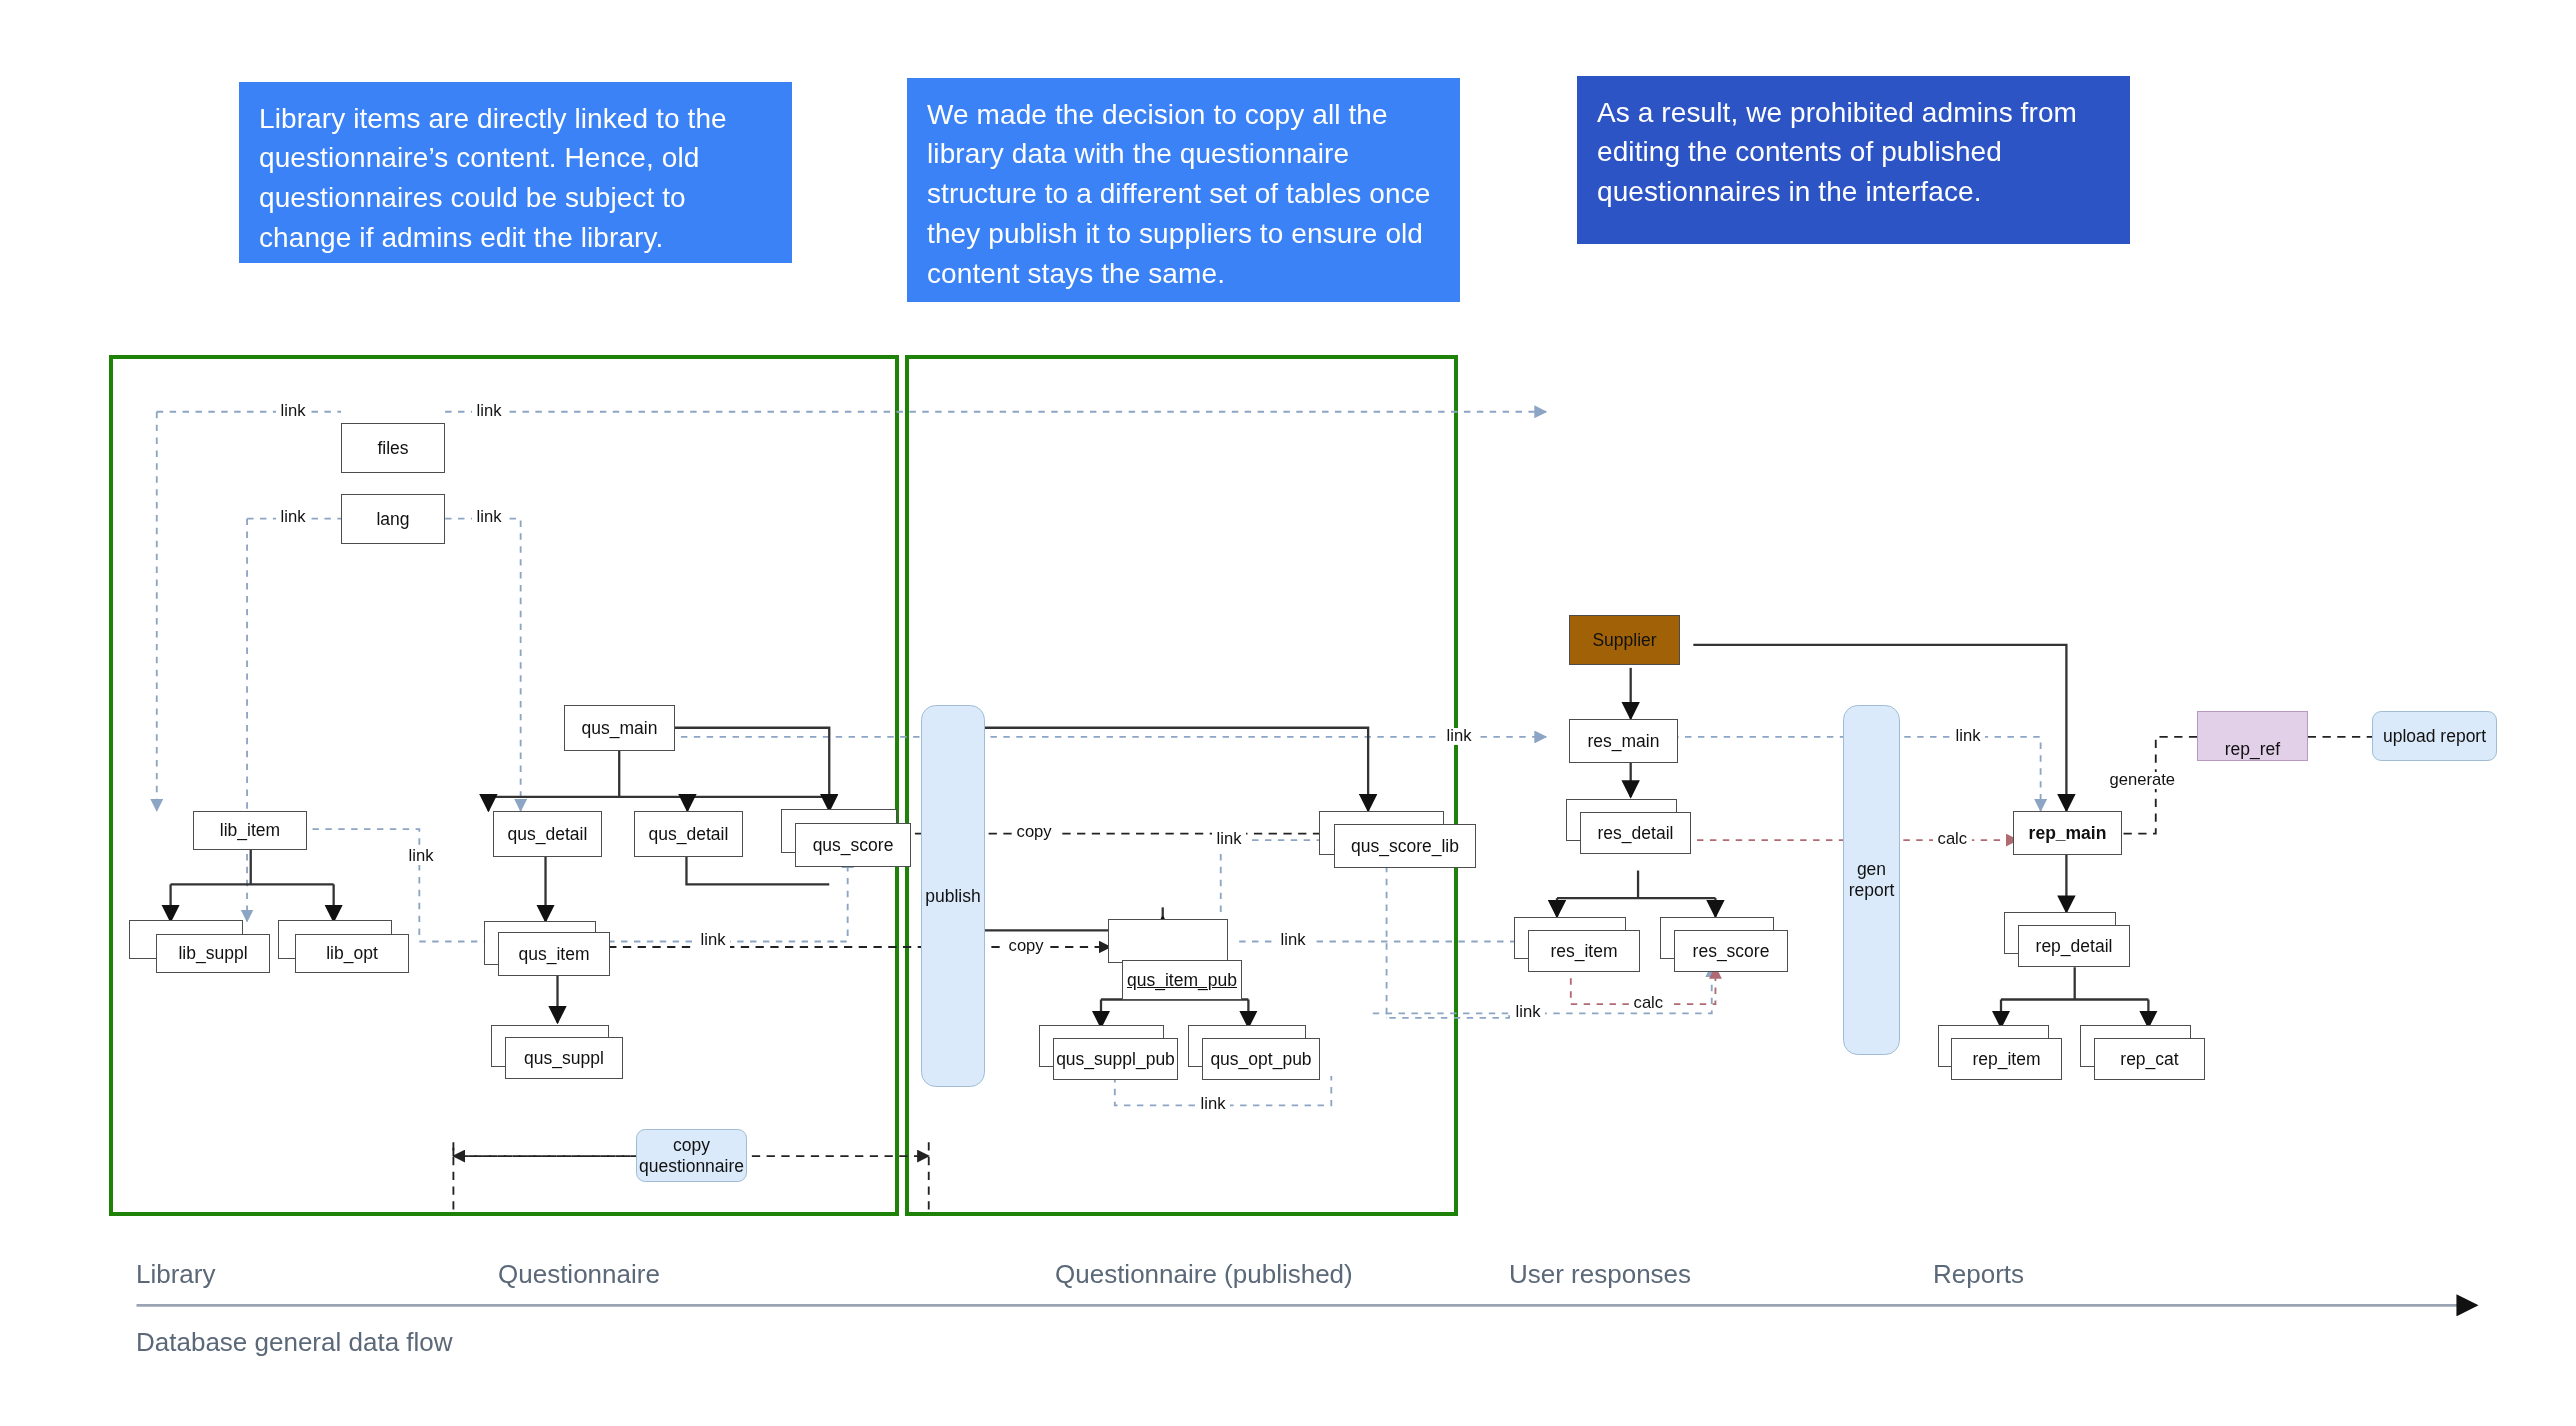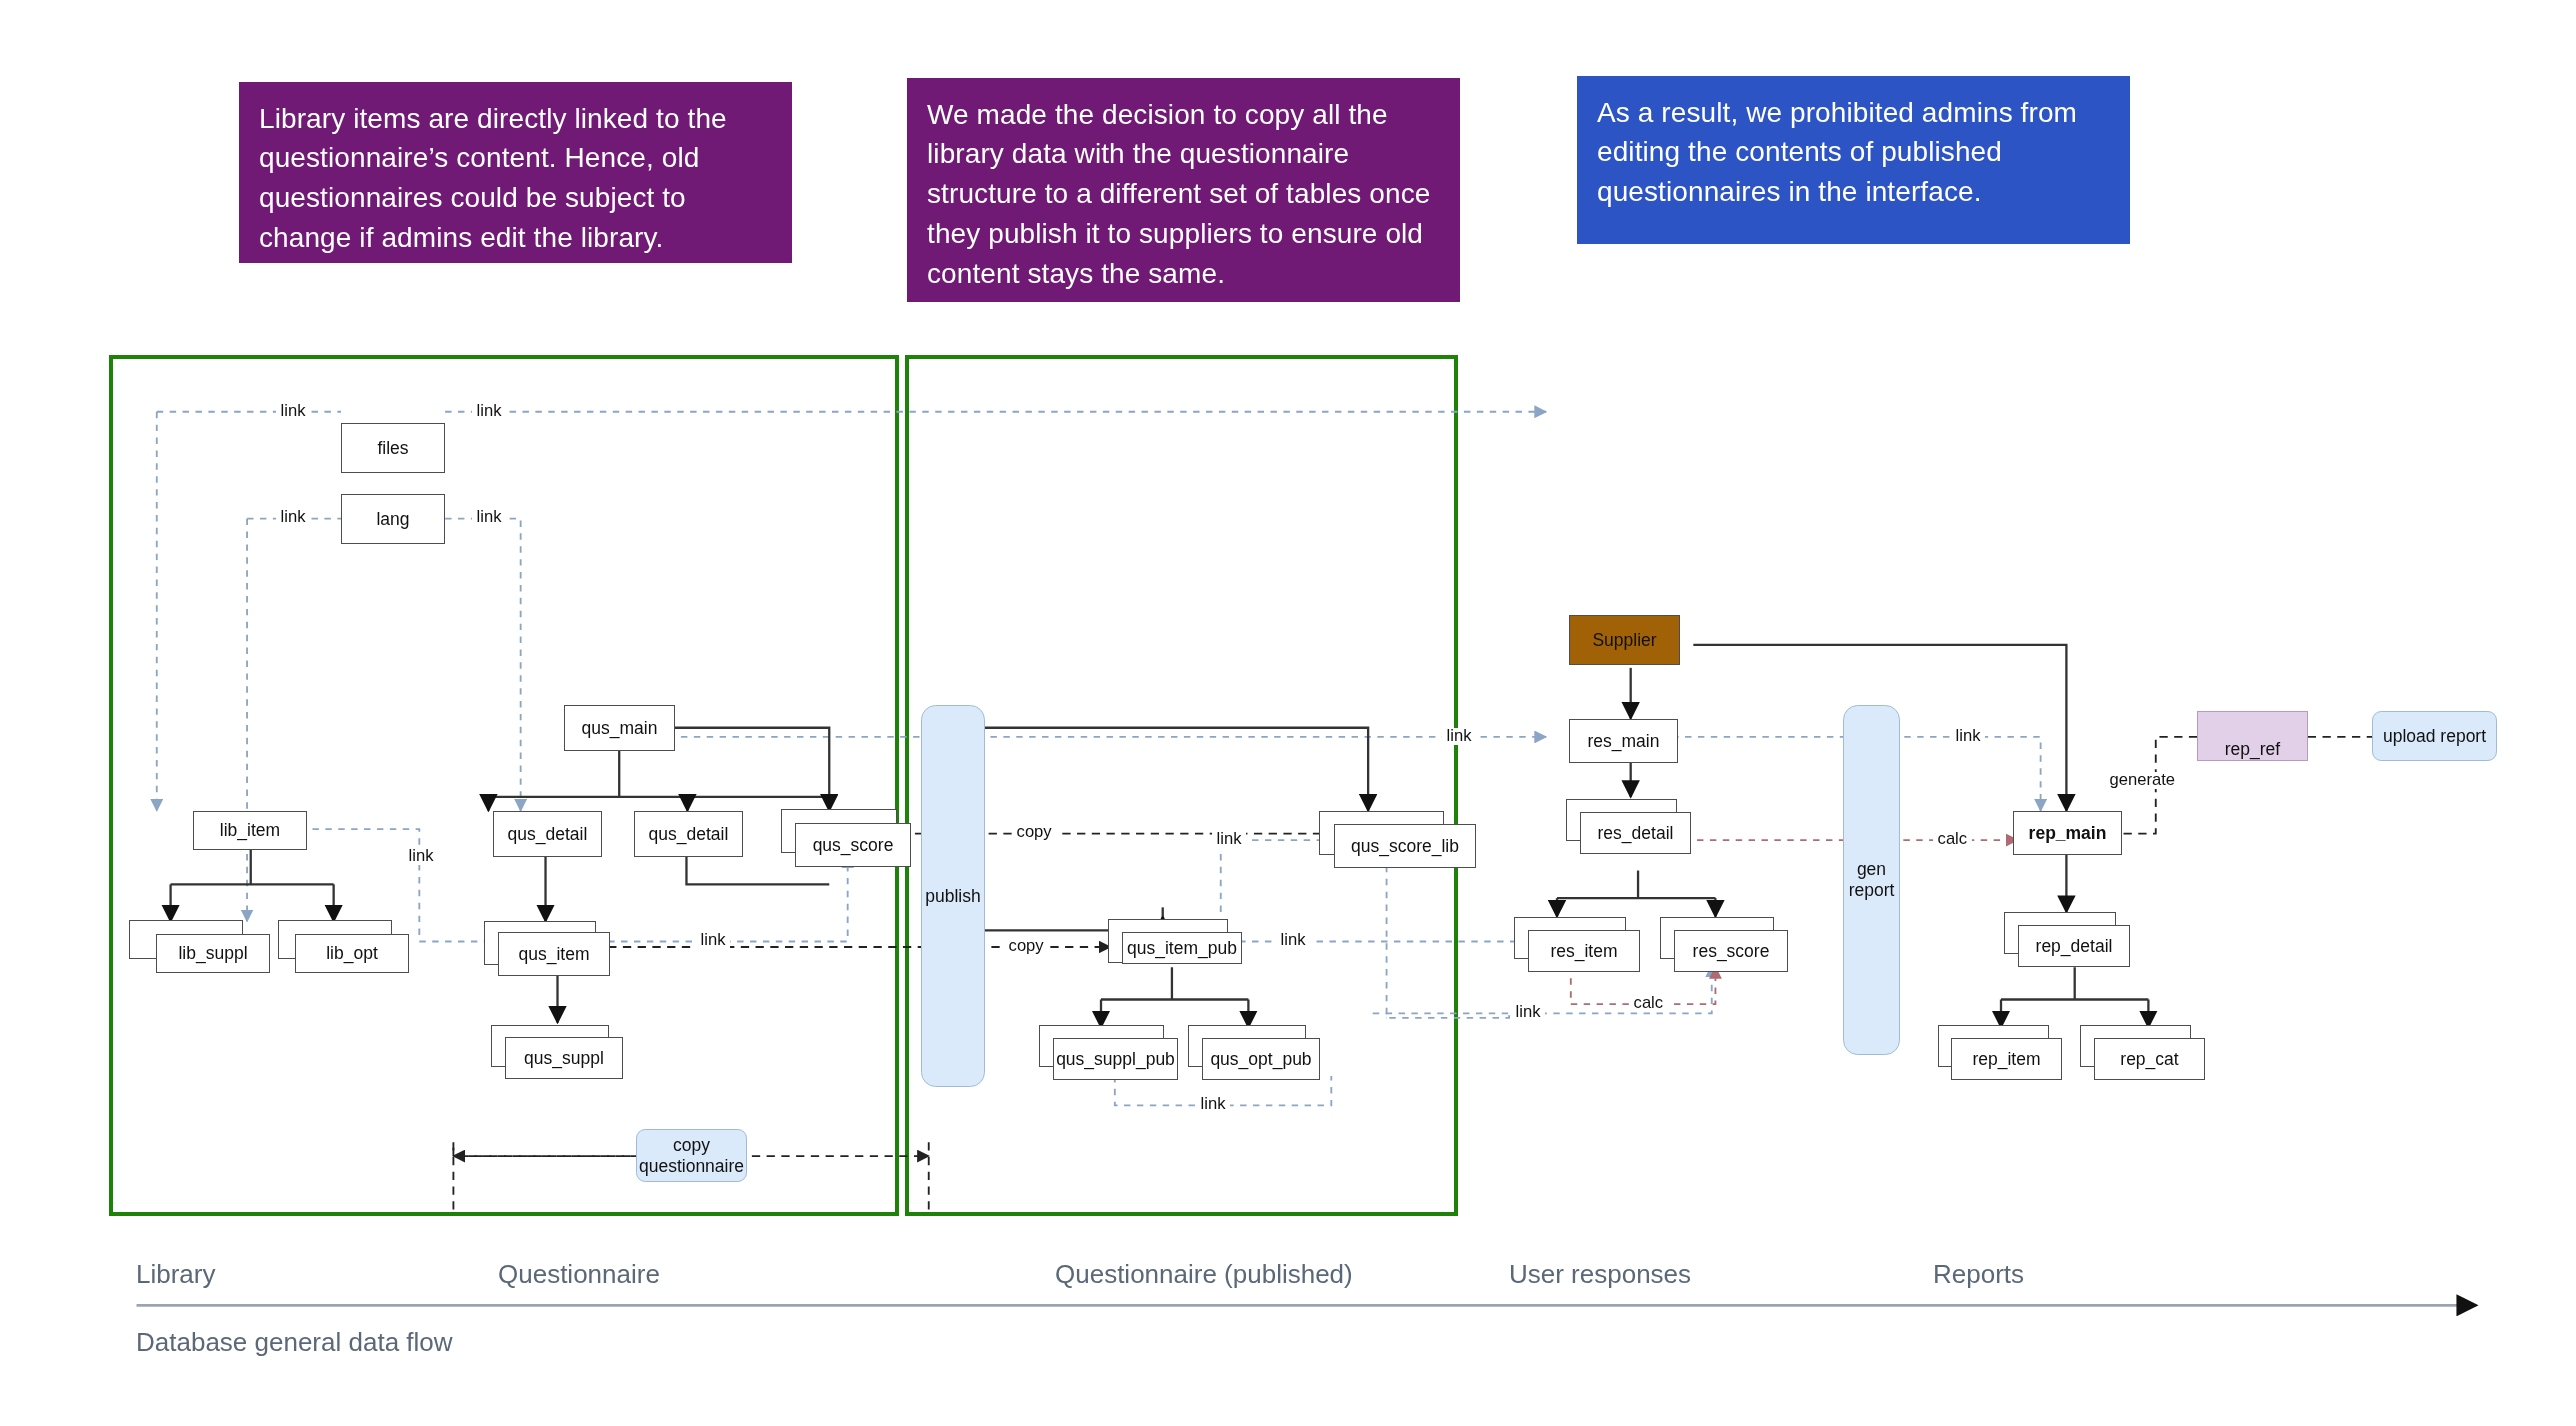--- a/index.html
+++ b/index.html
@@ -2,21 +2,21 @@
 <html style="font-size:14.7px"><head>
 <meta charset="utf-8">
 <style>
   html,body{margin:0;padding:0;background:#ffffff;}
   body{width:2576px;height:1426px;position:relative;overflow:hidden;
        font-family:"Liberation Sans","DejaVu Sans",sans-serif;}
 
   
   .callout{position:absolute;color:#ffffff;font-size:28px;line-height:1.42;
            padding:16.6px 20px 18.4px 20px;box-sizing:border-box;letter-spacing:0.1px;}
-  .callout.green{background:#701a75;}
+  .callout.green{background:#3b82f6;}
   .callout.blue{background:#2c54c4;}
 
   
   #stage{position:absolute;left:0;top:0;width:2576px;height:1426px;}
 
   .zone{position:absolute;border:4.6px solid #1e8209;box-sizing:border-box;background:transparent;}
 
   
   .node{position:absolute;box-sizing:border-box;background:#ffffff;border:1.8px solid #4d4d4d;
         display:flex;align-items:center;justify-content:center;
@@ -244,21 +244,21 @@
   <div class="node" style="left:505px;top:1037px;width:118px;height:42px;">
     <span>qus_suppl</span>
   </div>
 
   <div class="stackbg" style="left:1319px;top:811px;width:125px;height:44px;"></div>
   <div class="node" style="left:1334px;top:824px;width:142px;height:44px;">
     <span>qus_score_lib</span>
   </div>
 
   <div class="stackbg" style="left:1108px;top:919px;width:120px;height:44px;"></div>
-  <div class="node" style="left:1122px;top:932px;width:120px;height:32px;">
+  <div class="node" style="left:1122px;top:960px;width:120px;height:40px;text-decoration:underline;">
     <span>qus_item_pub</span>
   </div>
 
   <div class="stackbg" style="left:1039px;top:1025px;width:125px;height:42px;"></div>
   <div class="node" style="left:1053px;top:1038px;width:125px;height:42px;">
     <span>qus_suppl_pub</span>
   </div>
 
   <div class="stackbg" style="left:1188px;top:1025px;width:118px;height:42px;"></div>
   <div class="node" style="left:1202px;top:1038px;width:118px;height:42px;">

